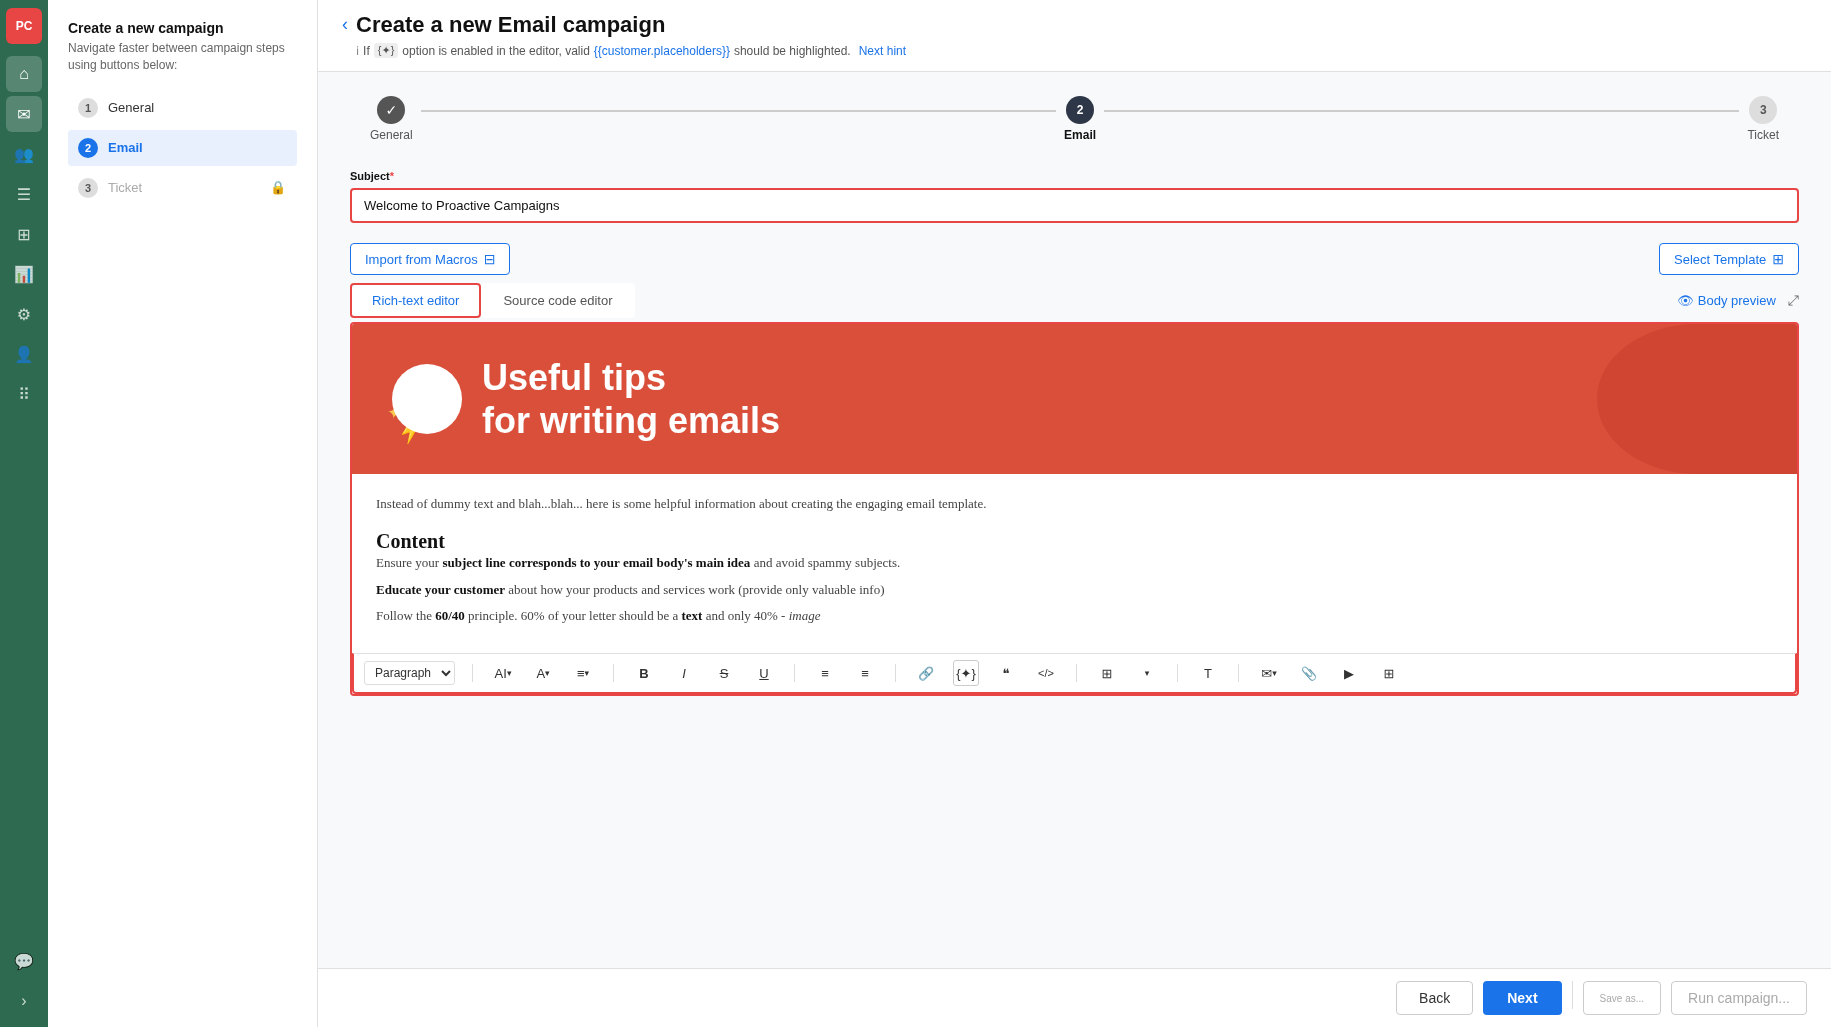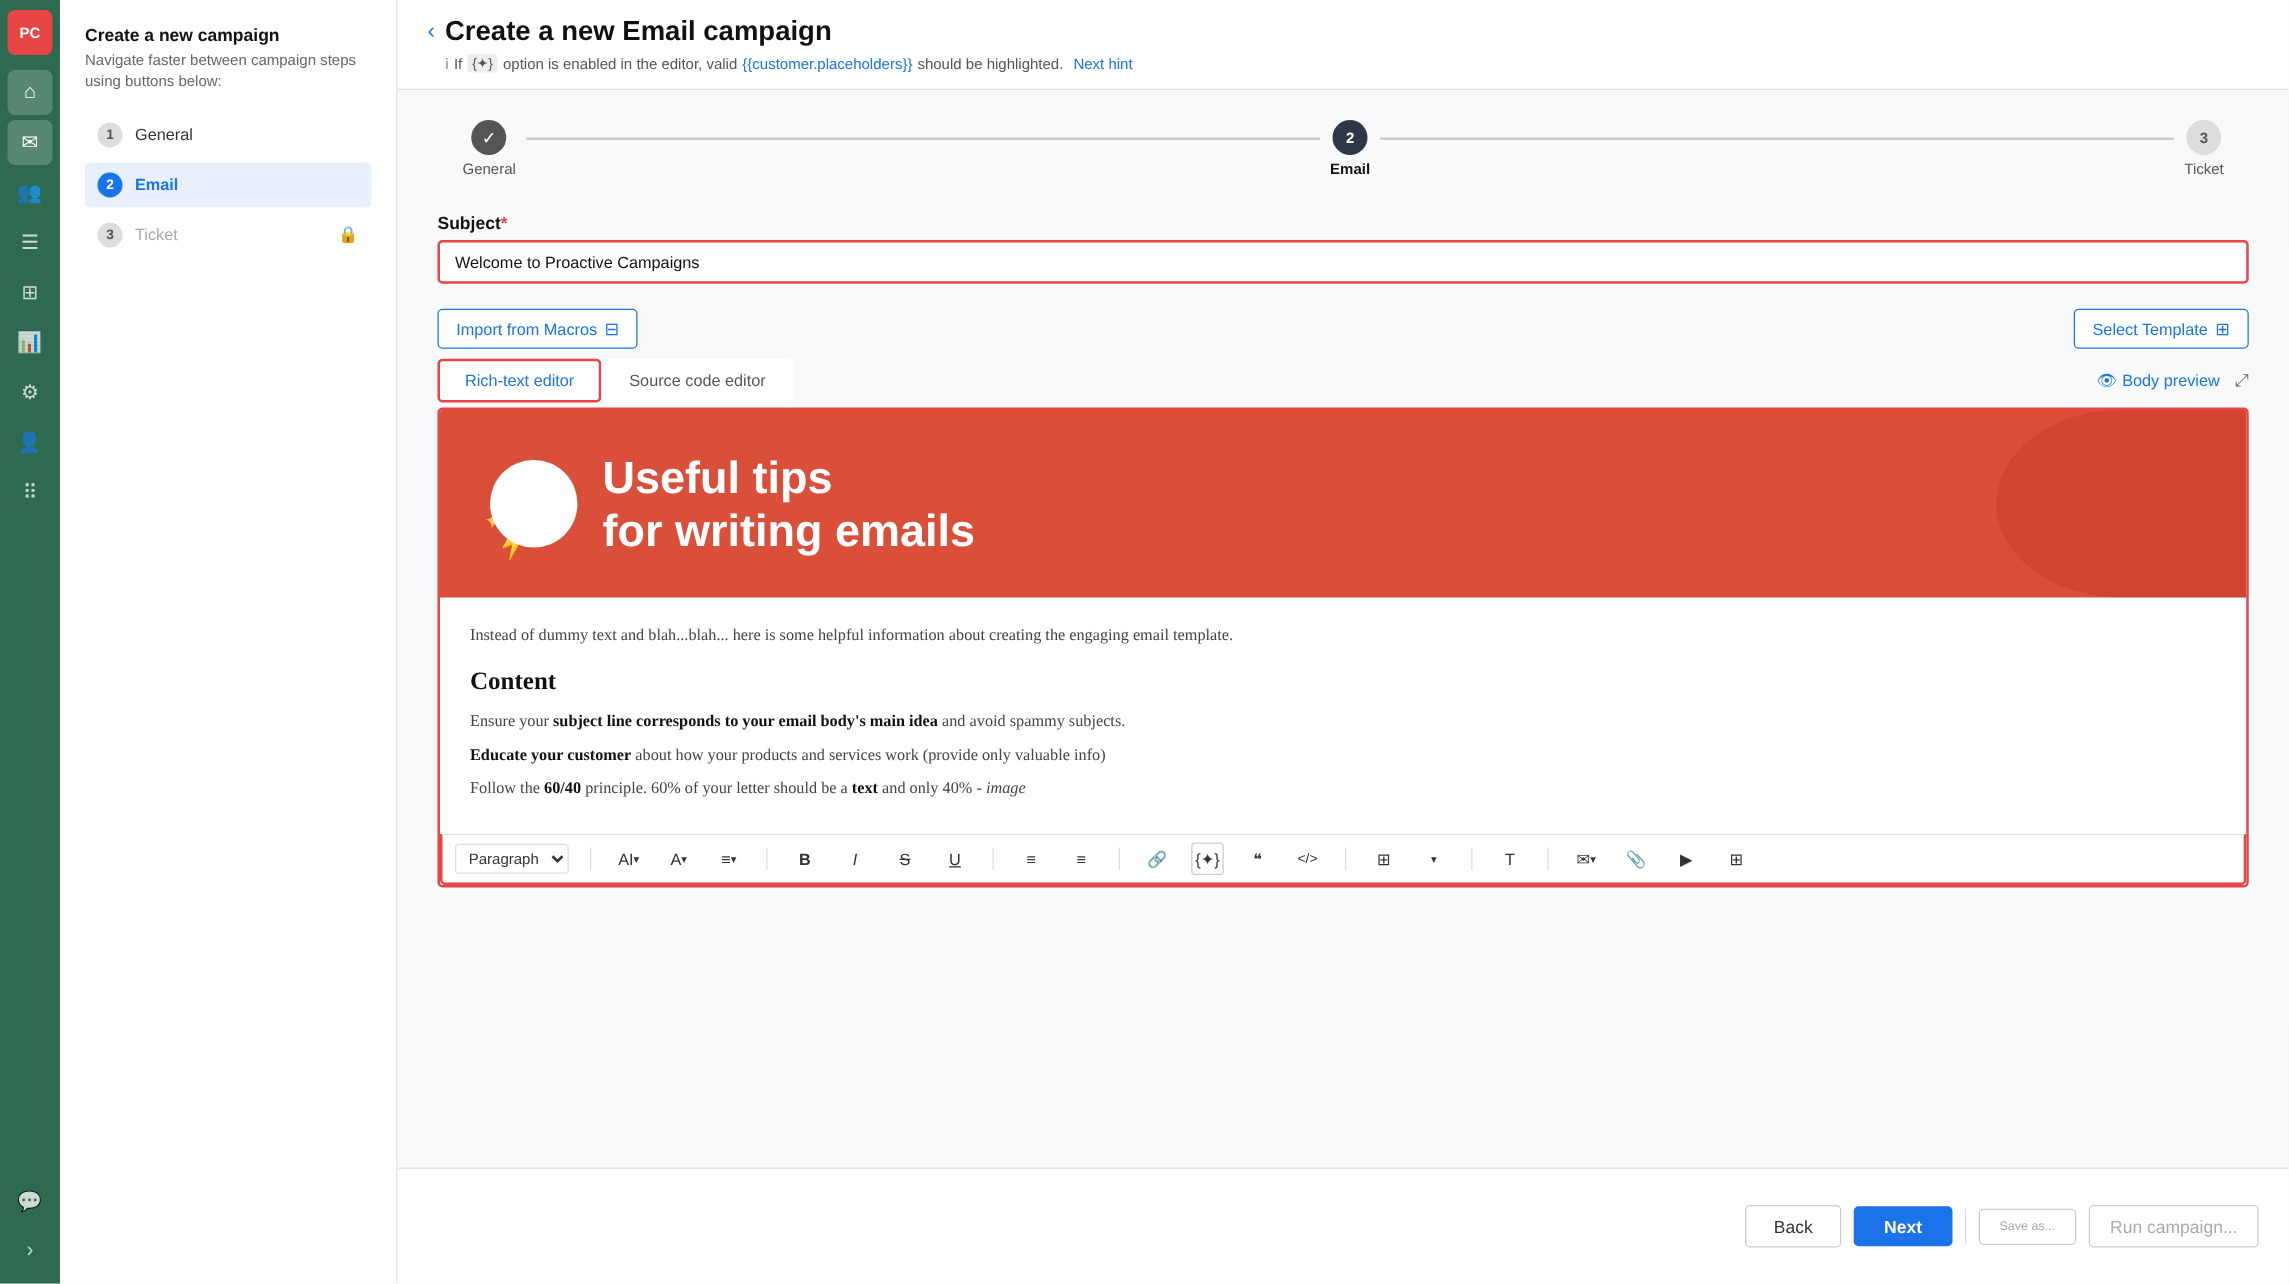--- a/index.html
+++ b/index.html
@@ -159,21 +159,21 @@
     .prog-line {
       flex: 1;
       height: 2px;
       background: #ccc;
       margin: 0 8px;
       margin-bottom: 16px;
     }
 
     
     .field-label {
-      font-size: 14px;
+      font-size: 11px;
       font-weight: 600;
       color: #111;
       margin-bottom: 6px;
     }
     .field-label .required { color: #e84545; }
     .text-input {
       width: 100%;
       padding: 8px 12px;
       border: 2px solid #e84545;
       border-radius: 4px;
@@ -291,21 +291,20 @@
     .email-intro {
       font-size: 13px;
       color: #444;
       margin-bottom: 16px;
       line-height: 1.5;
     }
     .email-content-title {
       font-size: 20px;
       font-weight: 700;
       color: #111;
-      margin-bottom: 10px;
     }
     .email-content-text {
       font-size: 13px;
       color: #444;
       line-height: 1.6;
       margin-bottom: 6px;
     }
     .email-content-text strong { font-weight: 700; color: #111; }
     .email-content-text em { font-style: italic; }
 
@@ -340,24 +339,23 @@
     .toolbar-sep {
       width: 1px; height: 18px;
       background: #ddd;
       margin: 0 3px;
     }
 
     
     .bottom-actions {
       background: #fff;
       border-top: 1px solid #e0e0e0;
-      padding: 29px 24px;
+      padding: 12px 24px;
       display: flex;
       justify-content: flex-end;
-      align-items: center;
       gap: 10px;
     }
     .btn-back {
       padding: 8px 22px;
       border: 1px solid #ccc;
       border-radius: 4px;
       background: #fff;
       color: #333;
       font-size: 14px;
       cursor: pointer;

